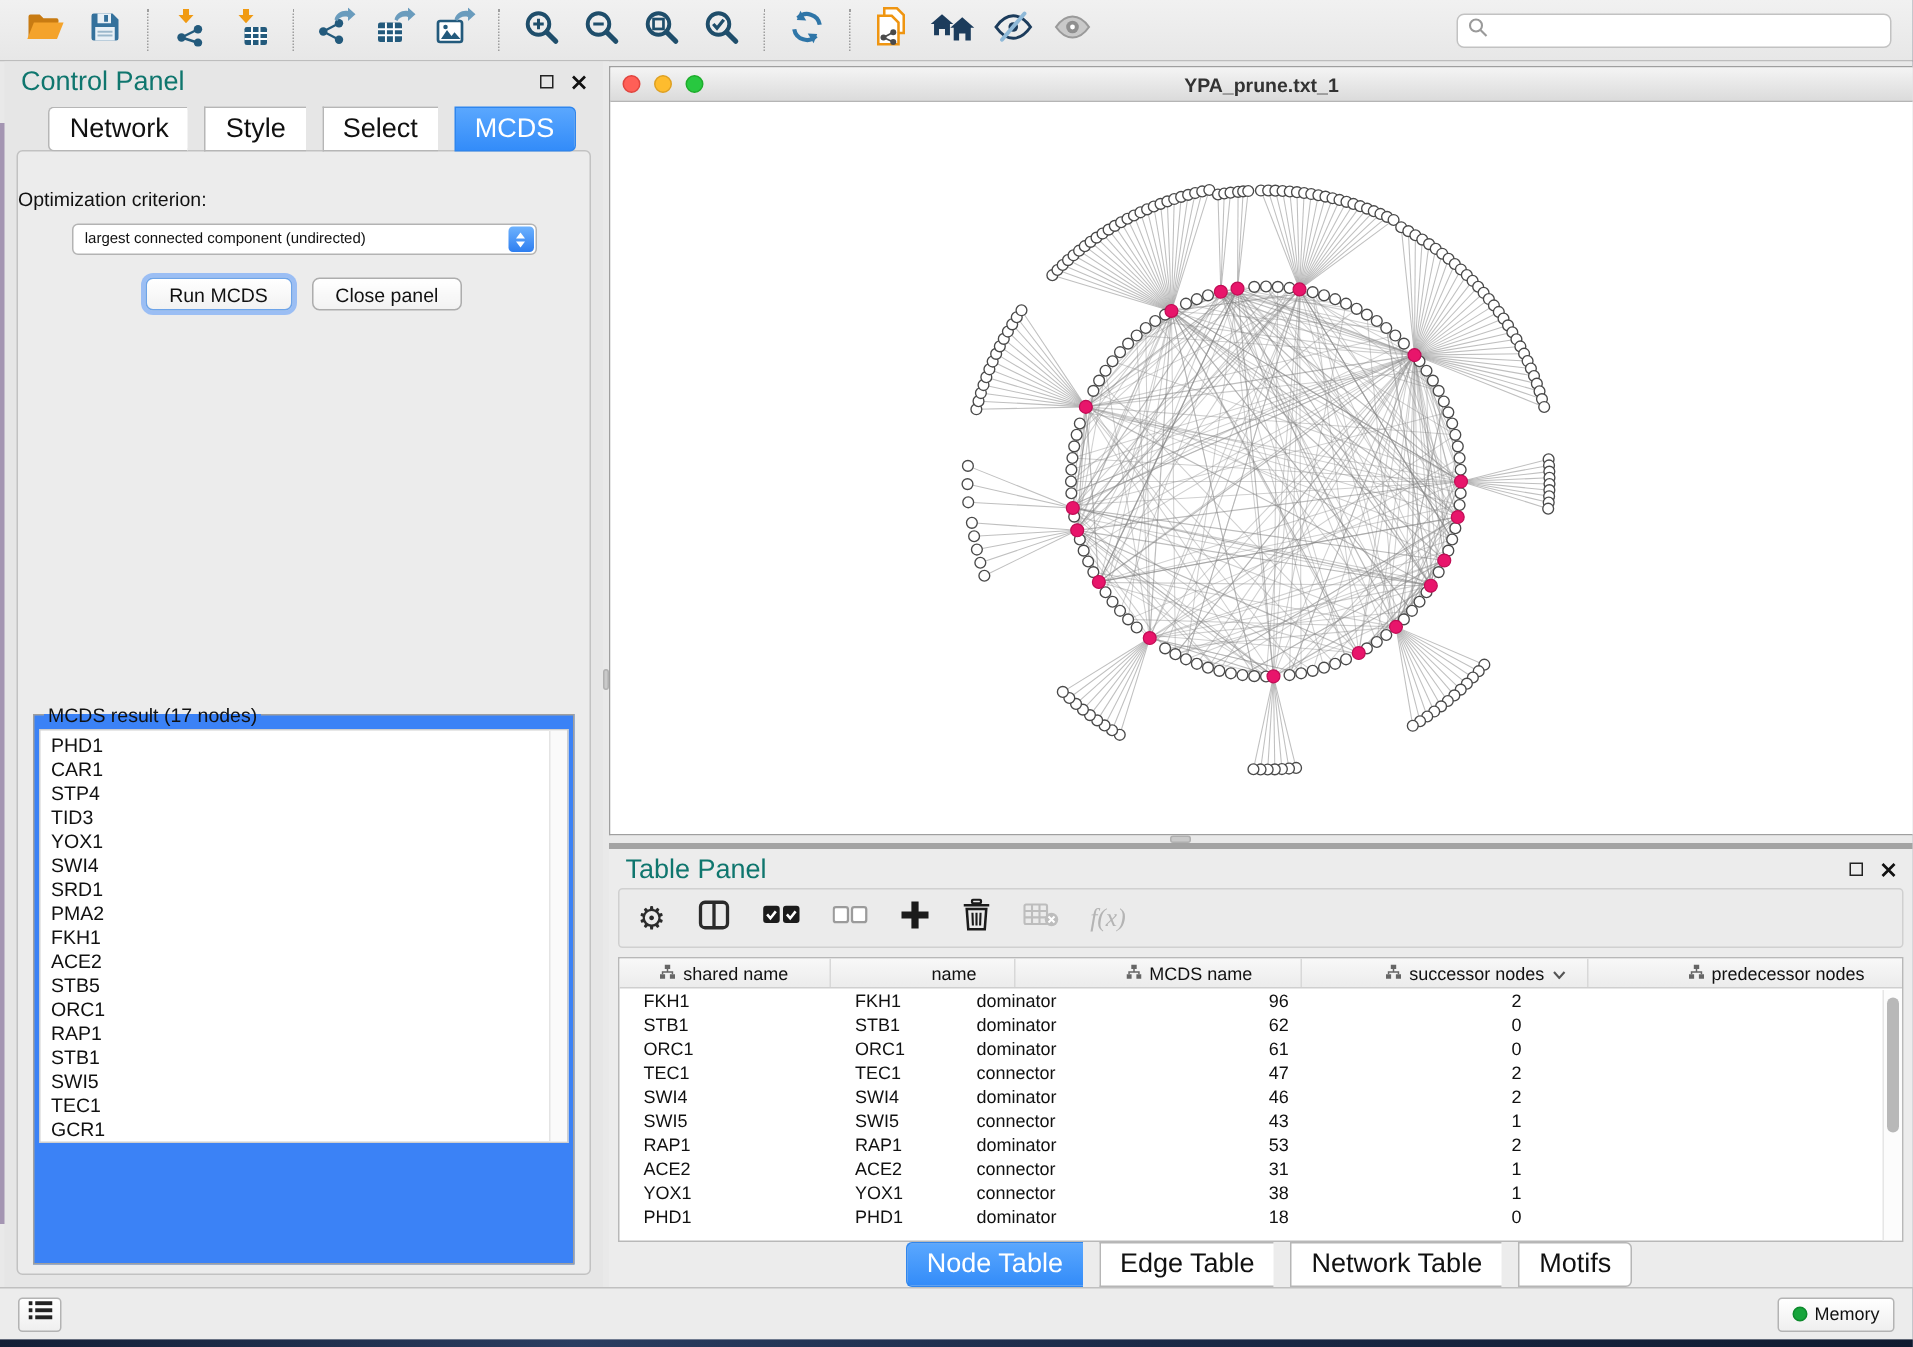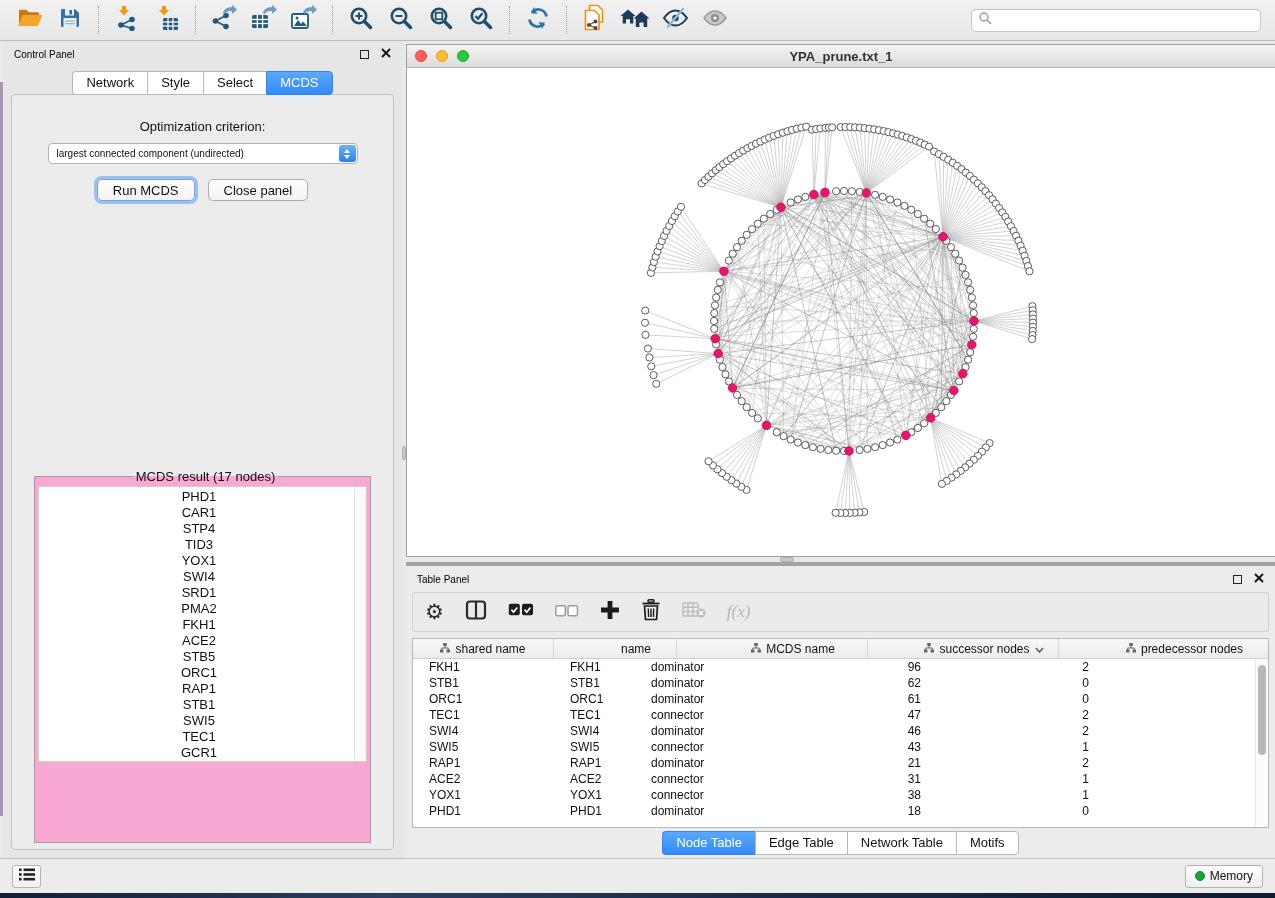--- a/index.html
+++ b/index.html
@@ -18,43 +18,43 @@
   .tb-sep { width:0; height:28px; border-left:1px dotted #9e9e9e; margin:0 8px; }
   .search-box { margin-left:auto; margin-right:4px; width:290px; height:23px; background:#fff;
     border:1px solid #c2c2c2; border-radius:5px; display:flex; align-items:center; padding:0 6px; gap:5px; }
   .search-box input { border:none; outline:none; flex:1; font-size:12px; font-family:"Liberation Sans",sans-serif; background:transparent; }
 
   
   .main { flex:1; display:flex; background:#e9e9e9; position:relative; min-height:0; }
 
   
   .control-panel { width:399px; margin-left:3px; display:flex; flex-direction:column; background:#e6e6e6; }
-  .panel-header { height:26px; display:flex; align-items:center; padding:0 11px; font-size:10px; color:#000000; }
+  .panel-header { height:26px; display:flex; align-items:center; padding:0 11px; font-size:18px; color:#0f766e; }
   .panel-header .sp { flex:1; }
   .float-ico { width:9px; height:9px; border:1.5px solid #222; margin-right:12px; }
   .cp-tabs { display:flex; justify-content:center; margin-top:4px; margin-bottom:-1px; position:relative; z-index:2; }
-  .tab { font-size:13px; padding:3px 13px 4px; background:#fff; border:1px solid #b6b6b6; border-right:none; color:#111; }
+  .tab { font-size:18px; padding:3px 13px 4px; background:#fff; border:1px solid #b6b6b6; border-right:none; color:#111;margin-left:11px; }
   .tab:first-child { border-radius:4px 0 0 4px; }
   .tab:last-child { border-right:1px solid #b6b6b6; border-radius:0 4px 4px 0; }
   .tab.active { background:linear-gradient(#5aa7fe,#338cf9); border-color:#2f86ee; color:#fff; }
   .cp-body { flex:1; margin:0 8px 8px; border:1px solid #c2c2c2; border-radius:4px; background:#ececec;
     padding-top:24px; display:flex; flex-direction:column; min-height:0; }
-  .crit-label { text-align:center; font-size:13px; }
+  .crit-label { font-size:13px; }
   .select { width:310px; height:21px; margin:9px auto 0; border:1px solid #b3b3b3; border-radius:4px; background:#fff;
     display:flex; align-items:center; font-size:10px; padding-left:8px; position:relative; }
   .stepper { position:absolute; right:1px; top:1px; bottom:1px; width:17px; border-radius:3px;
     background:linear-gradient(#6db2fe,#2e7ef0); display:flex; flex-direction:column; align-items:center; justify-content:center; gap:2px; }
   .tri-up { width:0;height:0;border-left:3.5px solid transparent;border-right:3.5px solid transparent;border-bottom:4.5px solid #fff; }
   .tri-down { width:0;height:0;border-left:3.5px solid transparent;border-right:3.5px solid transparent;border-top:4.5px solid #fff; }
   .btn-row { display:flex; justify-content:center; gap:13px; margin-top:15px; }
   .btn { height:22px; padding:0 15px; font-size:13px; font-family:"Liberation Sans",sans-serif;
     background:linear-gradient(#ffffff,#f2f2f2); border:1px solid #adadad; border-radius:5px; color:#111; }
   .btn.focused { box-shadow:0 0 0 3px rgba(90,153,252,.55); border-color:#6ea4e8; }
   .cp-spacer { flex:1; }
-  fieldset.mcds { margin:0 22px 6px; height:374px; border:1px solid #9f9f9f; padding:2px 3px 4px; background:#f9a8d4;text-align:center; }
+  fieldset.mcds { margin:0 10px 6px; height:374px; border:1px solid #9f9f9f; padding:2px 3px 4px; background:#3b82f6; }
   fieldset.mcds legend { font-size:13px; padding:0 3px; margin-left:3px; }
   .mcds-list { height:100%; background:#fff; border:1px solid #cfcfcf; position:relative; overflow:hidden;
     padding:2px 14px 0 7px; font-size:13px; line-height:16px; }
   .mcds-item { height:16px; }
   .scroll-track { position:absolute; right:0; top:0; bottom:0; width:12px; background:#fafafa; border-left:1px solid #e4e4e4; }
 
   
   .v-split { width:4px; background:#e9e9e9; position:relative; }
   .v-grip { position:absolute; left:0; top:405px; width:4px; height:14px; background:#c9c9c9; border:1px solid #b0b0b0; border-radius:2px; }
   .h-split { height:5px; background:#e9e9e9; position:relative; }
@@ -84,21 +84,21 @@
   .fx { font-family:"Liberation Serif",serif; font-style:italic; font-size:17px; color:#b4b4b4; }
   .table-wrap { flex:1; margin:6px 6px 0; background:#fff; border:1px solid #b8b8b8; position:relative; overflow:hidden;
     display:flex; flex-direction:column; min-height:0; }
   .tgrid { display:grid; grid-template-columns:141px 81px 149px 149px 168px 1fr; }
   .thead { background:linear-gradient(#f8f8f8,#ececec); border-bottom:1px solid #cfcfcf; height:20px; flex:0 0 20px;gap:42px; }
   .th { display:flex; align-items:center; justify-content:center; gap:5px; font-size:12px; color:#111;
     border-right:1px solid #d8d8d8; overflow:hidden; }
   .th.filler { border-right:none; }
   .trow { height:16px; align-items:center; }
   .tcell { font-size:12px; padding-left:16px; white-space:nowrap; overflow:hidden; }
-  .tcell.num { text-align:right; padding-right:12px; padding-left:0; }
+  .tcell.num { text-align:center; padding-right:12px; padding-left:0; }
   .tscroll { position:absolute; right:0; top:21px; bottom:0; width:13px; background:#fcfcfc; border-left:1px solid #e6e6e6; }
   .tthumb { position:absolute; left:2px; right:2px; top:5px; height:90px; background:#b8b8b8; border-radius:6px; }
   .tp-tabs { height:30px; flex:0 0 30px; display:flex; align-items:center; justify-content:center; }
 
   
   .status-bar { height:35px; flex:0 0 35px; background:#ececec; border-top:1px solid #c0c0c0;
     display:flex; align-items:center; padding:0 12px; }
   .list-btn { width:29px; height:23px; border:1px solid #b3b3b3; border-radius:3px;
     background:linear-gradient(#fff,#efefef); display:flex; align-items:center; justify-content:center; }
   .memory-btn { margin-left:auto; height:23px; border:1px solid #b3b3b3; border-radius:3px;
@@ -1159,21 +1159,21 @@
                 <div class="tcell">SWI5</div>
                 <div class="tcell">connector</div>
                 <div class="tcell num">43</div>
                 <div class="tcell num">1</div>
                 <div></div>
               </div>
               <div class="tgrid trow">
                 <div class="tcell">RAP1</div>
                 <div class="tcell">RAP1</div>
                 <div class="tcell">dominator</div>
-                <div class="tcell num">21</div>
+                <div class="tcell num">53</div>
                 <div class="tcell num">2</div>
                 <div></div>
               </div>
               <div class="tgrid trow">
                 <div class="tcell">ACE2</div>
                 <div class="tcell">ACE2</div>
                 <div class="tcell">connector</div>
                 <div class="tcell num">31</div>
                 <div class="tcell num">1</div>
                 <div></div>

